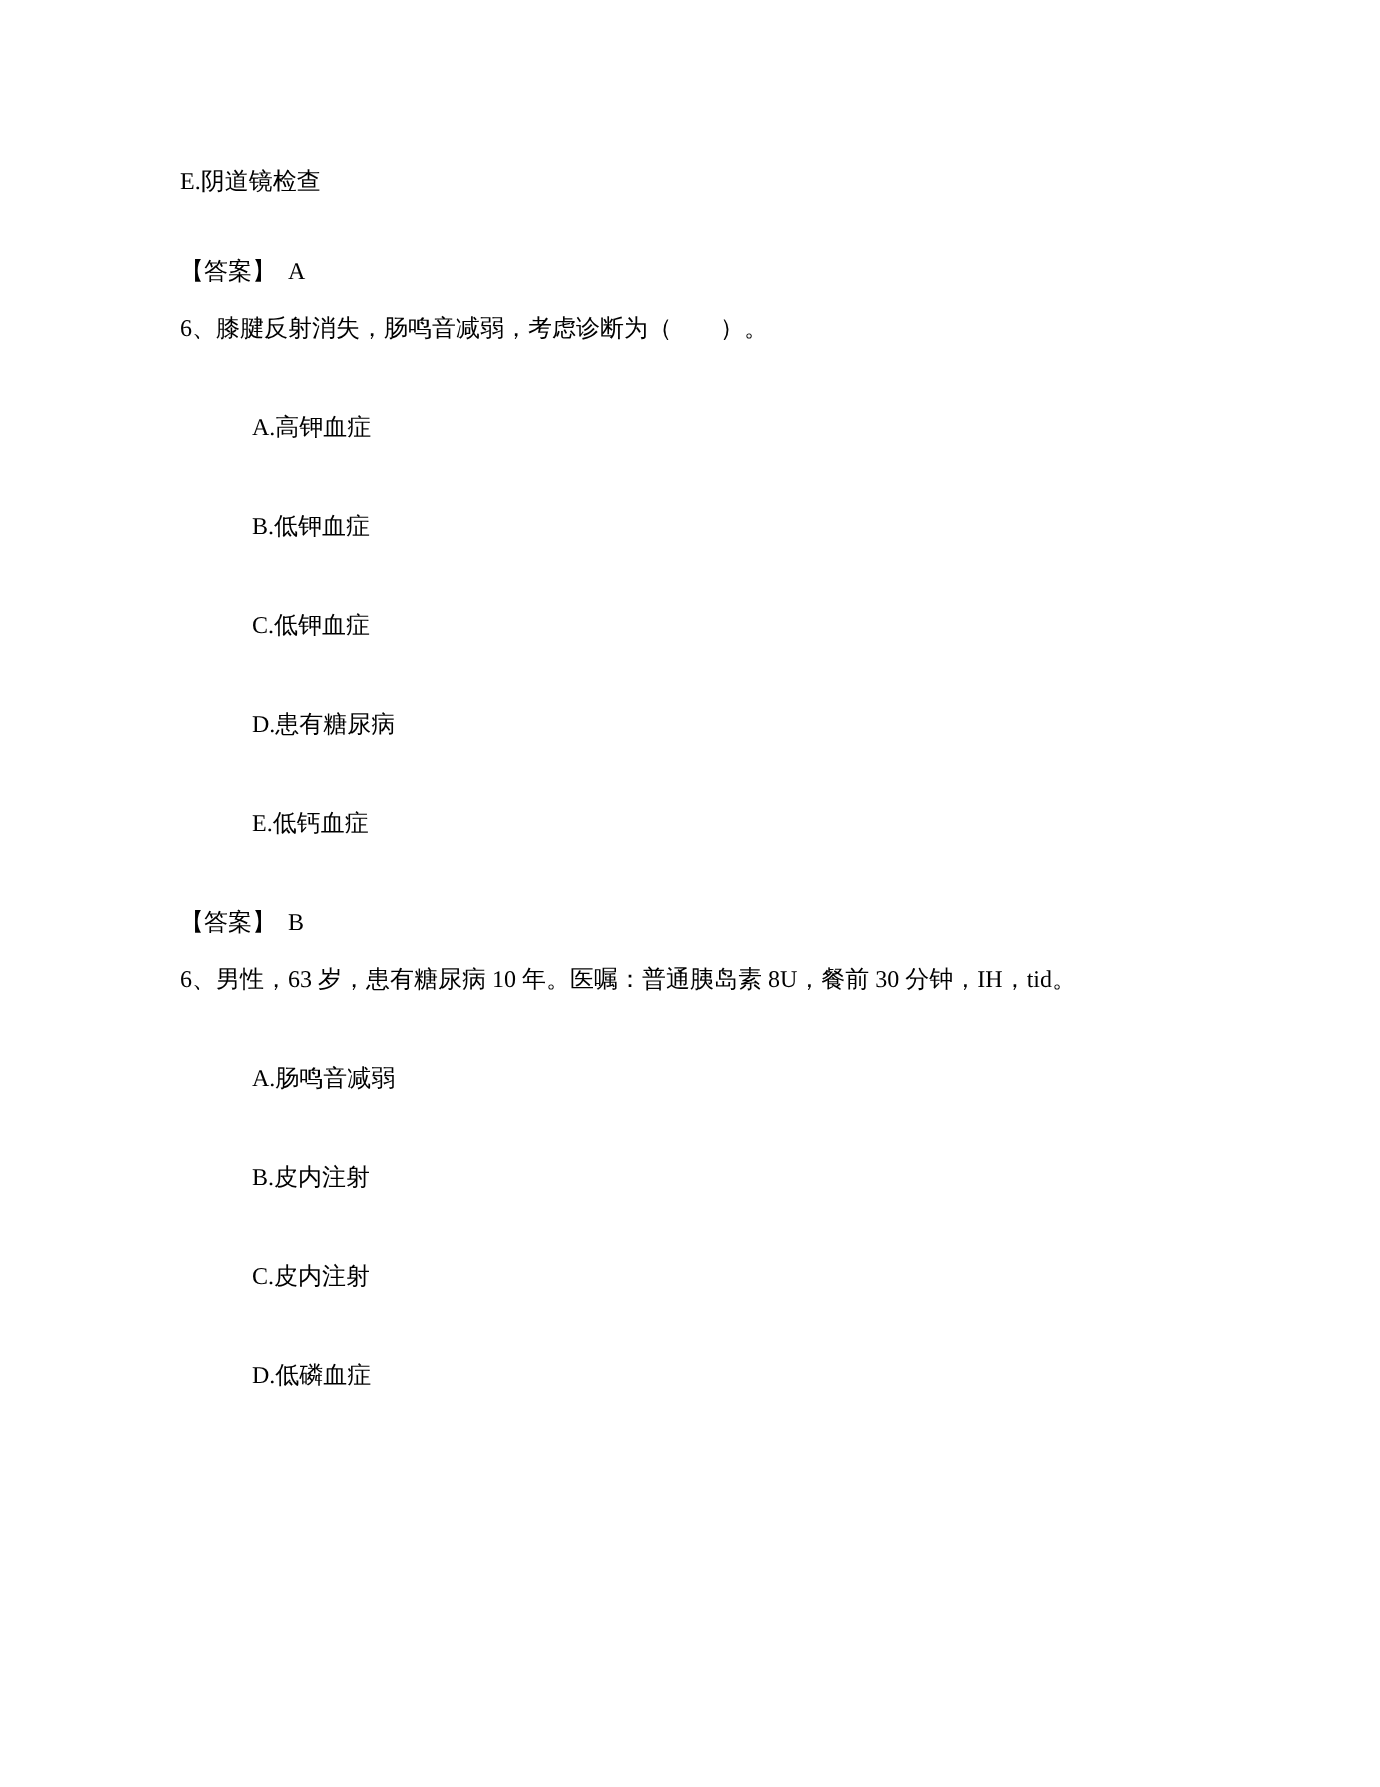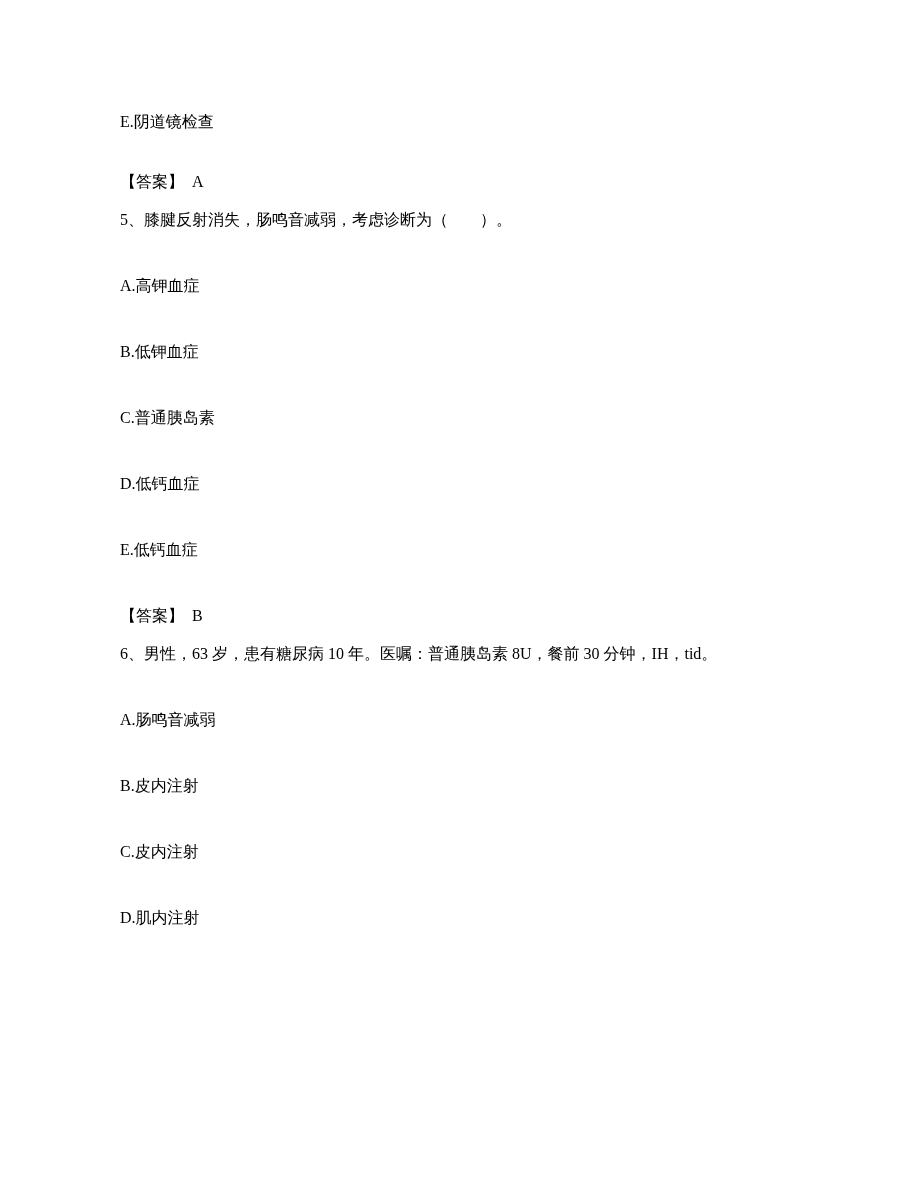--- a/index.html
+++ b/index.html
@@ -22,51 +22,52 @@
     }
     .answer-block {
       margin-top: 29px;
       margin-bottom: 14px;
     }
     .question {
       margin-bottom: 42px;
     }
     .opt-item {
       margin-bottom: 42px;
+      margin-left: 48px;
     }
   </style>
 </head>
 <body>
 
 <div class="option">
   <span>E.阴道镜检查</span>
 </div>
 
 <div class="answer-block">
   <span>【答案】</span>&nbsp;&nbsp;<span>A</span>
 </div>
 
 <div class="question">
-  <span>5、膝腱反射消失，肠鸣音减弱，考虑诊断为（　　）。</span>
+  <span>6、膝腱反射消失，肠鸣音减弱，考虑诊断为（　　）。</span>
 </div>
 
 <div class="opt-item">
   <span>A.高钾血症</span>
 </div>
 
 <div class="opt-item">
   <span>B.低钾血症</span>
 </div>
 
 <div class="opt-item">
-  <span>C.普通胰岛素</span>
+  <span>C.低钾血症</span>
 </div>
 
 <div class="opt-item">
-  <span>D.低钙血症</span>
+  <span>D.患有糖尿病</span>
 </div>
 
 <div class="opt-item">
   <span>E.低钙血症</span>
 </div>
 
 <div class="answer-block">
   <span>【答案】</span>&nbsp;&nbsp;<span>B</span>
 </div>
 
@@ -80,14 +81,14 @@
 
 <div class="opt-item">
   <span>B.皮内注射</span>
 </div>
 
 <div class="opt-item">
   <span>C.皮内注射</span>
 </div>
 
 <div class="opt-item">
-  <span>D.肌内注射</span>
+  <span>D.低磷血症</span>
 </div>
 
 </body></html>

